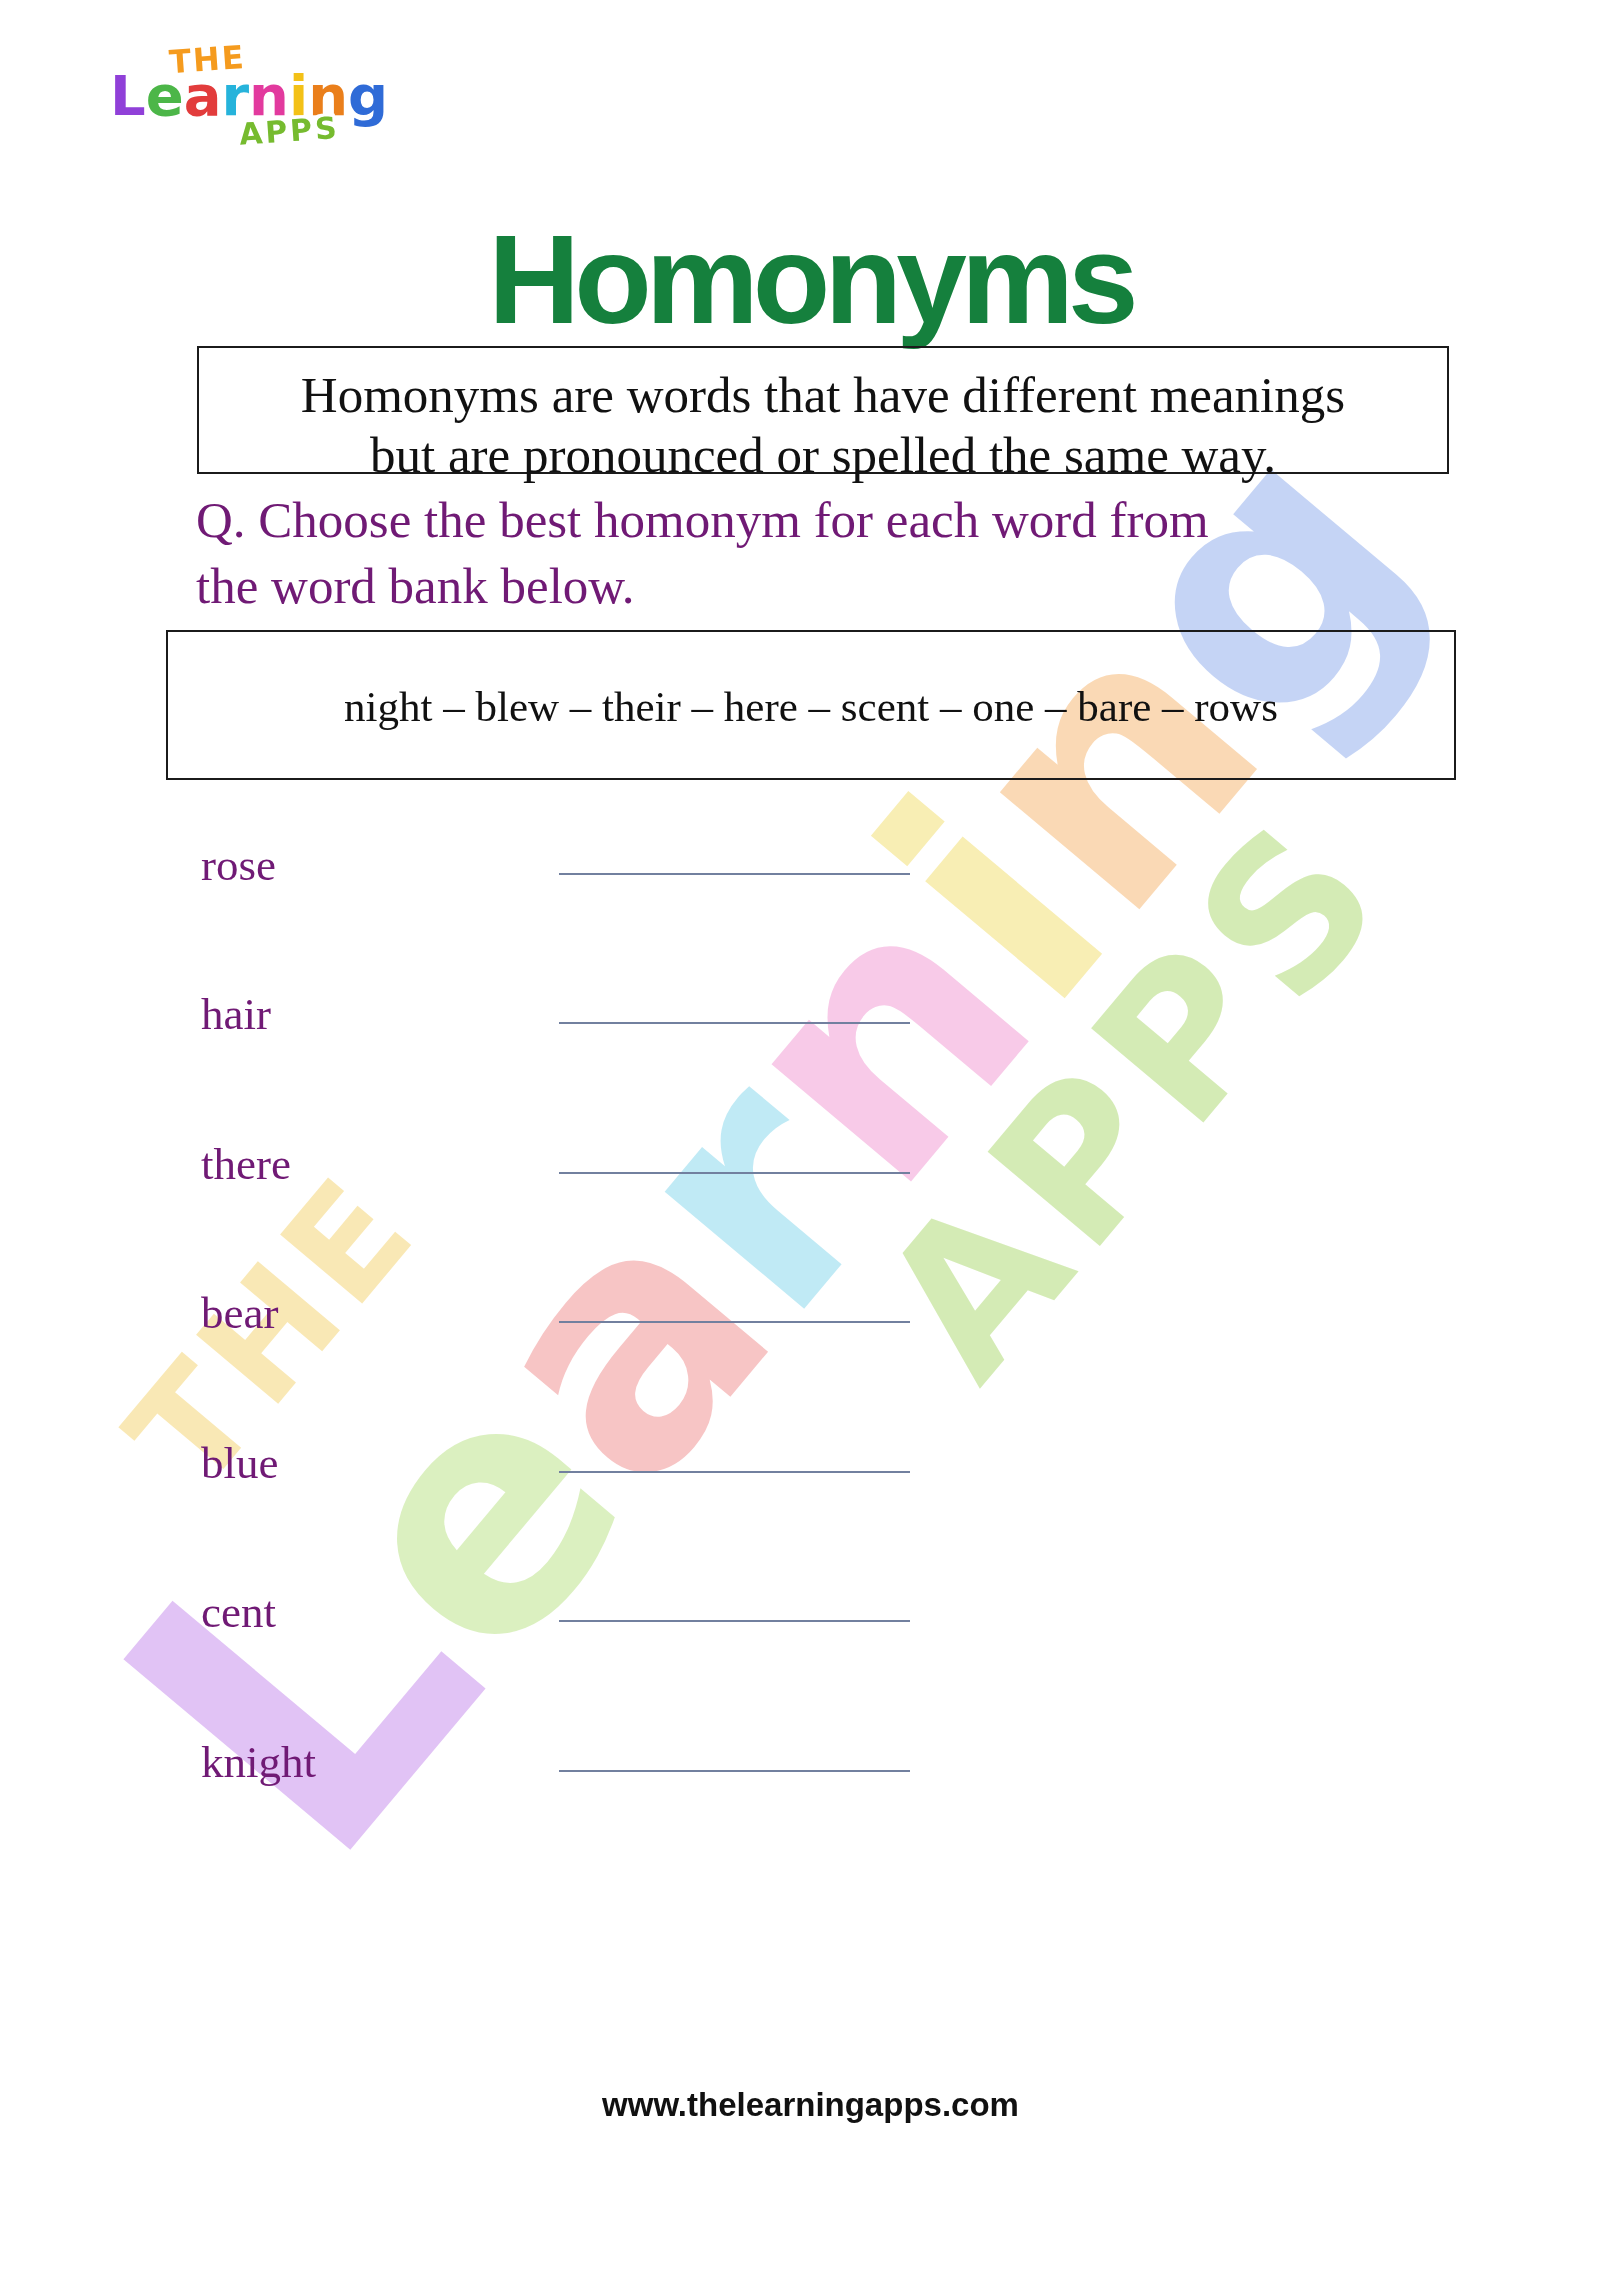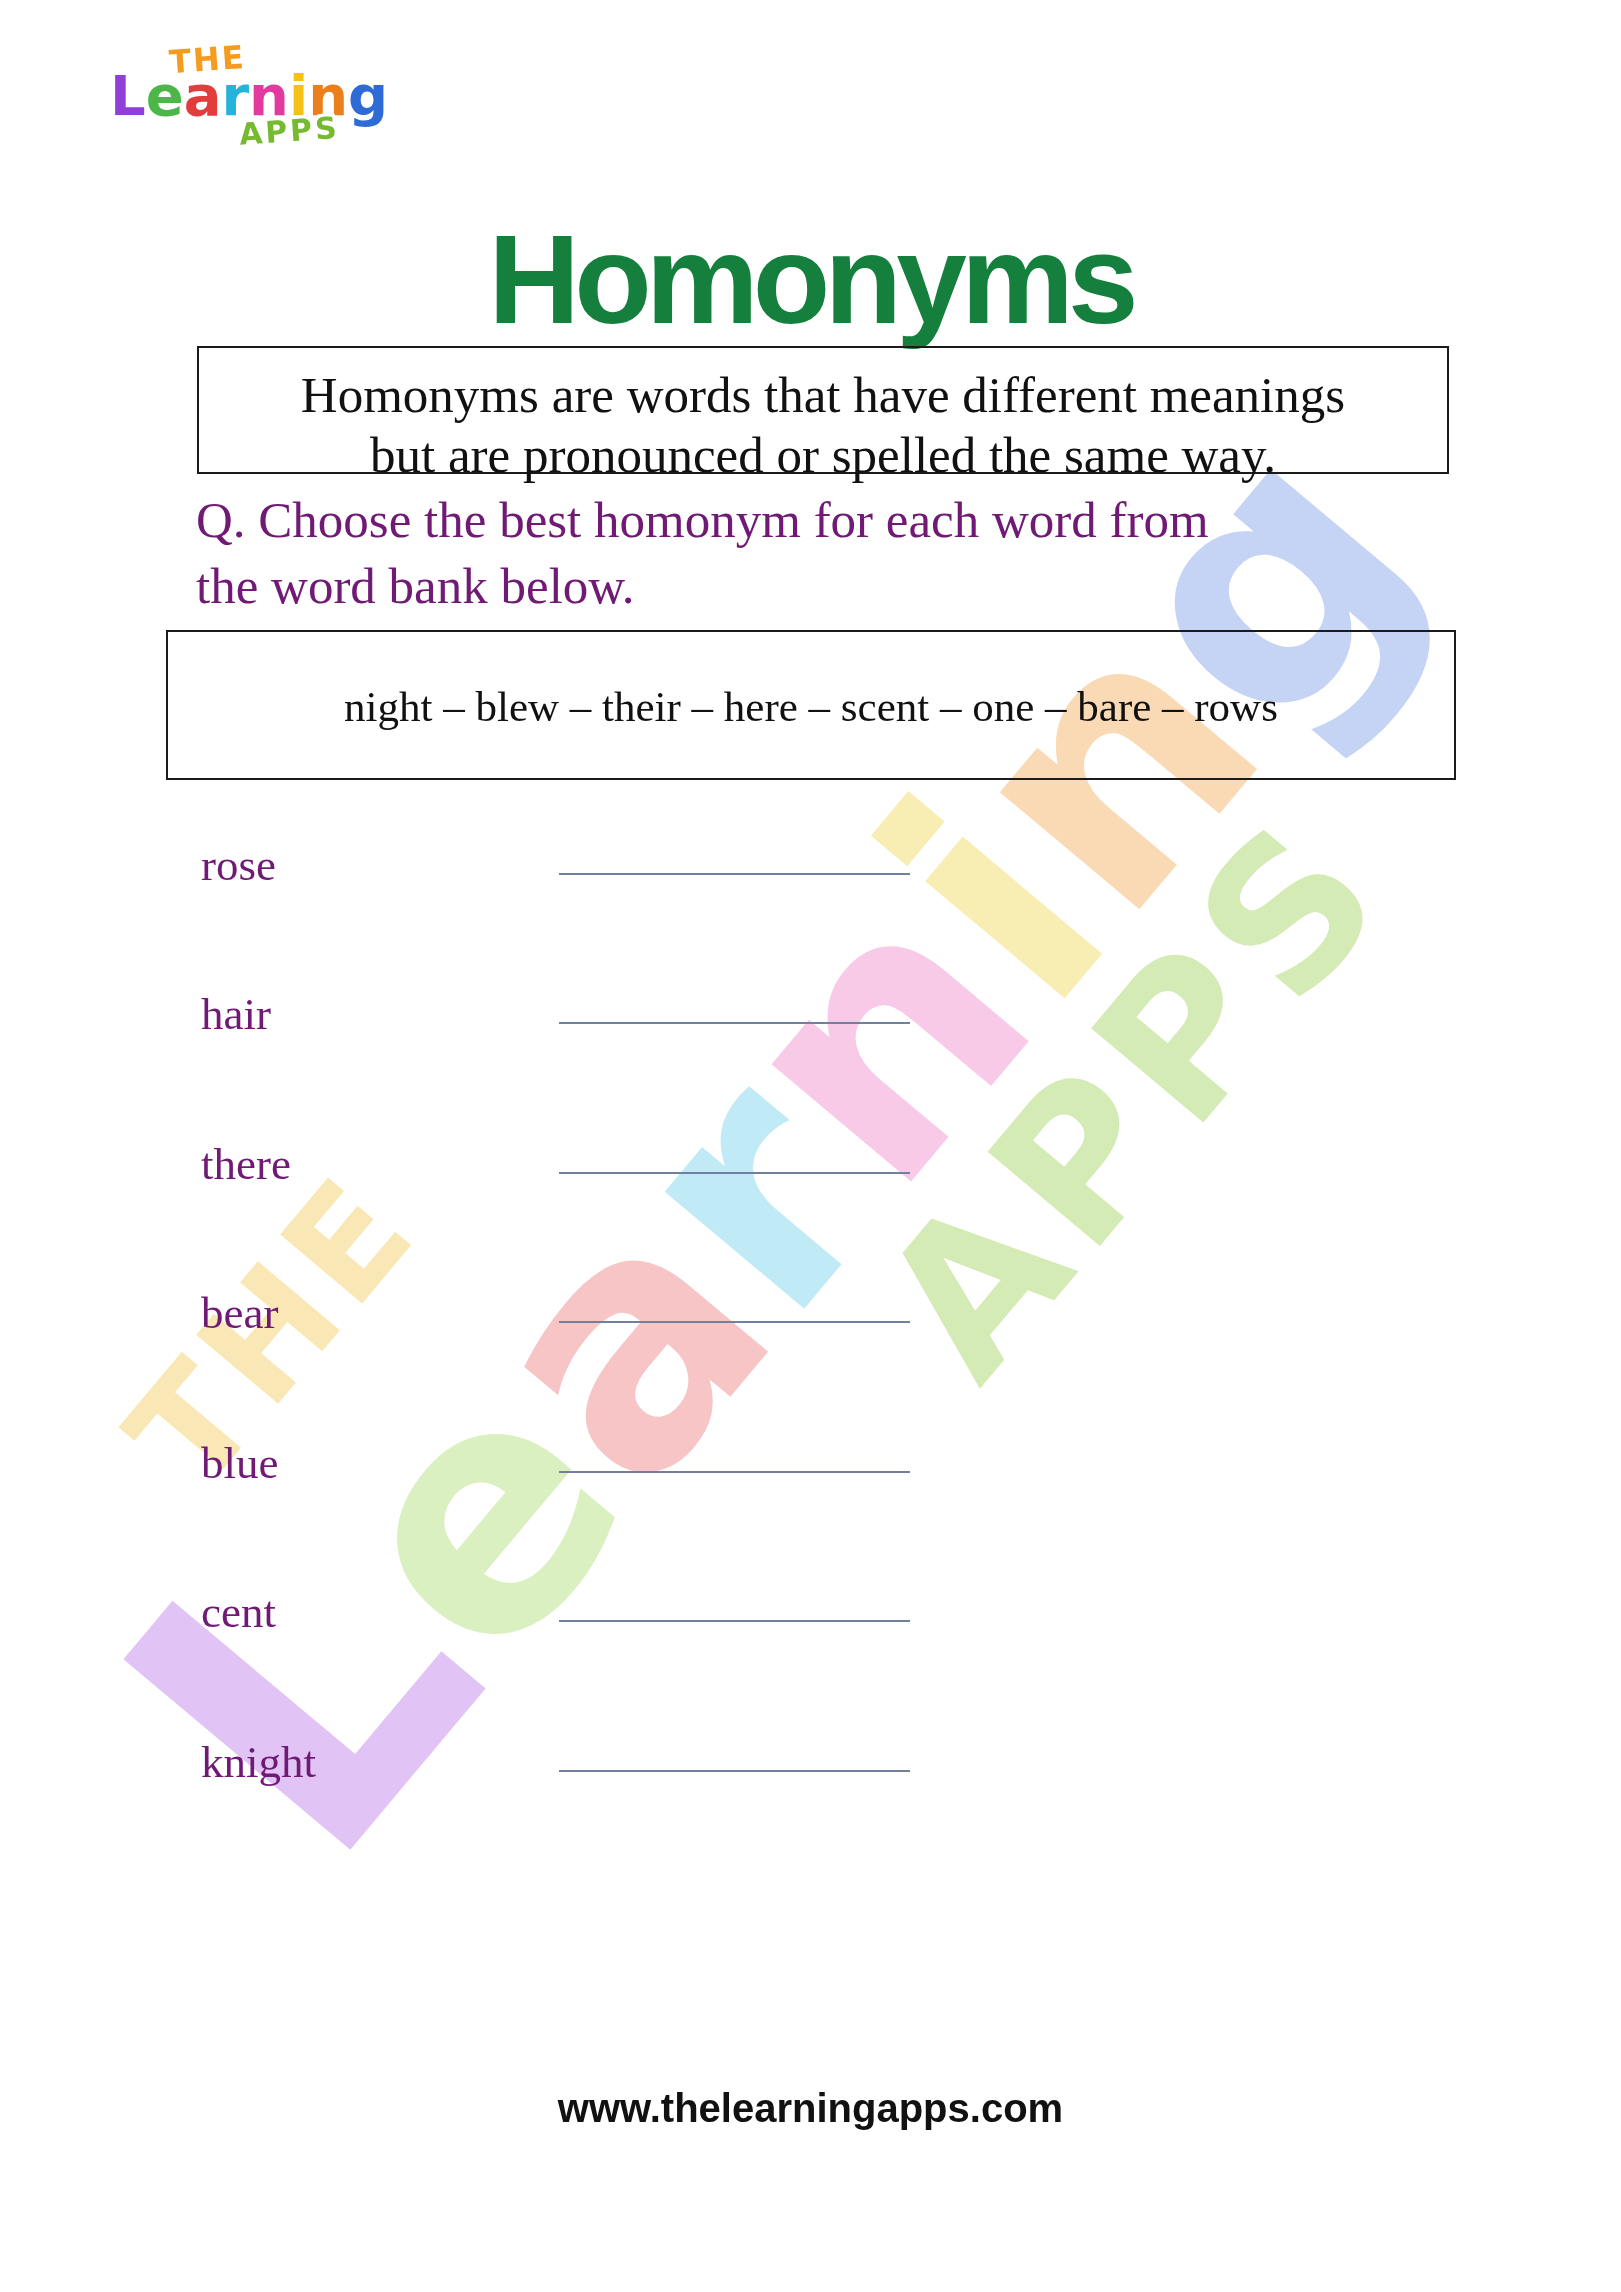--- a/index.html
+++ b/index.html
@@ -73,21 +73,21 @@
   .word-label { font-size:45px; line-height:51px; color:#701a75; }
   .answer-line {
     position:absolute; left:358px; top:33px; width:351px; height:0;
     border-top:2.9px solid #72809f;
   }
 
   
   .footer {
     position:absolute; left:0; top:2086px; width:100%;
     text-align:center; font-family:"Liberation Sans", sans-serif;
-    font-weight:bold; font-size:40px; color:#111;
+    font-weight:bold; font-size:33px; color:#111;
   }
 </style>
 </head>
 <body>
 
 <div class="page">
 
   <div class="watermark" aria-hidden="true">
     <div class="wm-inner">
       <div class="wm-the">THE</div>

